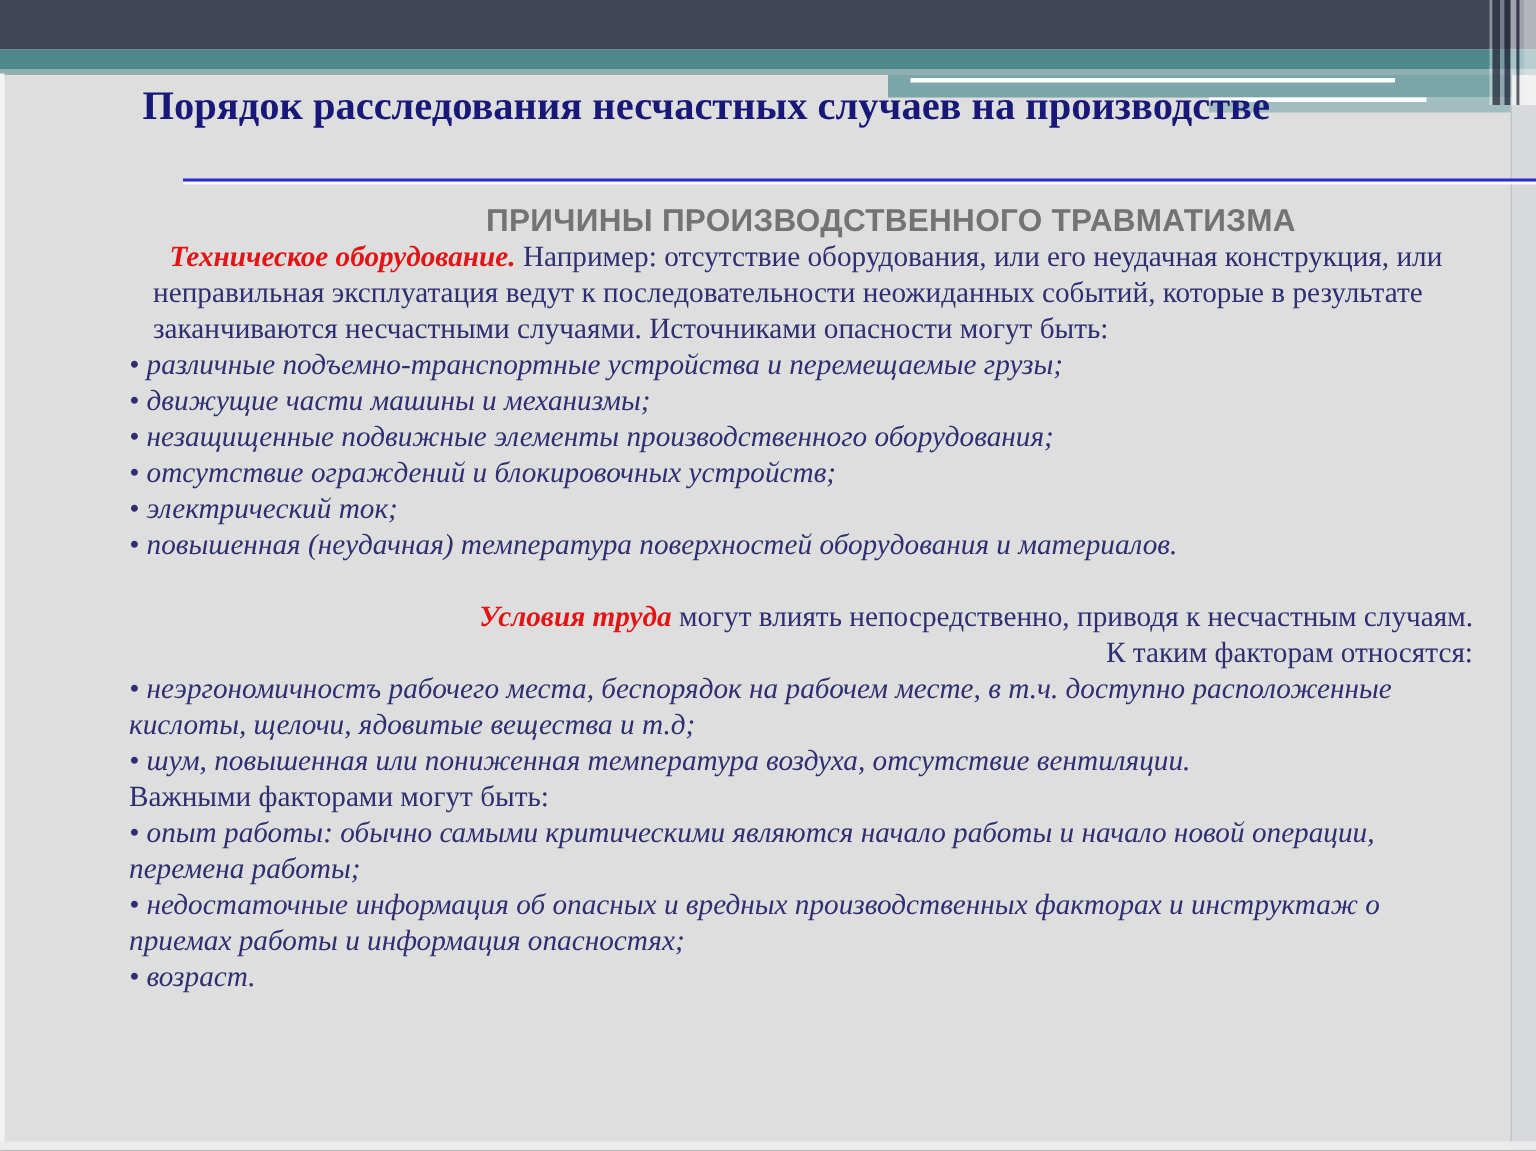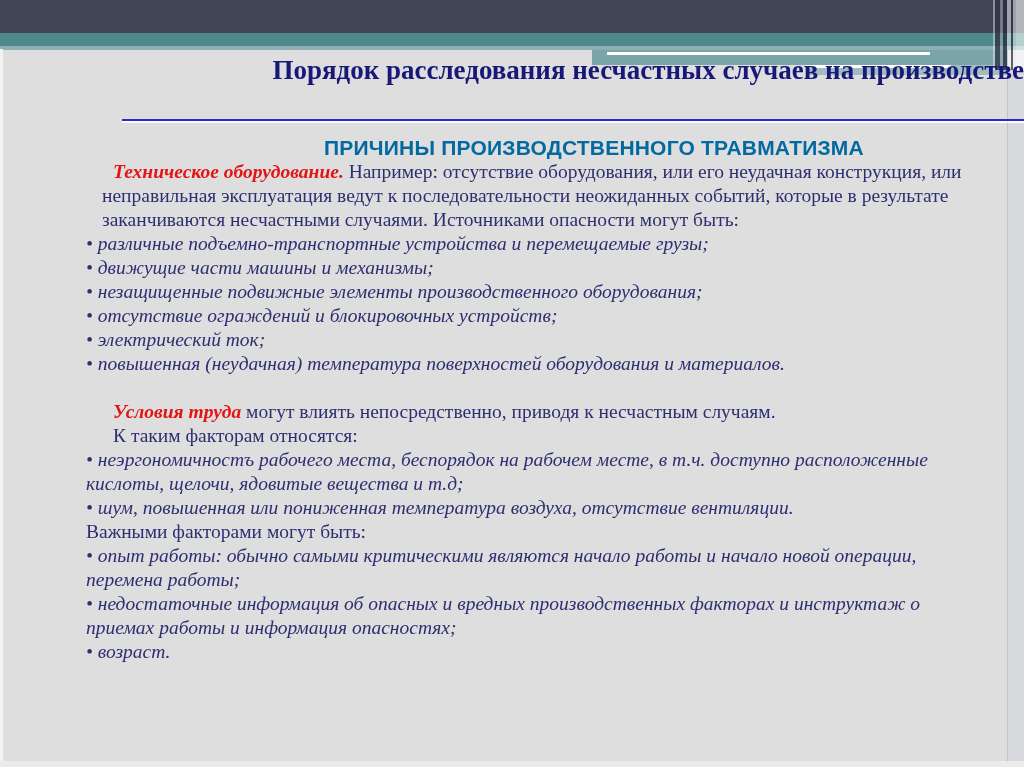--- a/index.html
+++ b/index.html
@@ -17,43 +17,43 @@
   .block-b   { position:absolute; left:806px; top:65px; width:202px; height:10px; background:#a2bdbf; }
   .wline-b   { position:absolute; left:0; top:0; width:145px; height:3px; background:#ffffff; }
   .st        { position:absolute; top:0; height:70px; }
   .right-band{ position:absolute; left:1007px; top:70px; width:17px; height:697px;
                background:#d8d9dc; border-left:1px solid #c2c4c9; }
   .edge-left { position:absolute; left:0; top:49px; width:3px; height:718px; background:#f3f3f3; }
   .bottom-strip { position:absolute; left:0; top:761px; width:1024px; height:6px; background:#ebebec; }
   
   .title {
     position:absolute; top:54px; left:0; width:1024px; box-sizing:border-box;
-    padding-left:95px; text-align:right;
+    padding-left:95px; text-align:left;
     font-weight:bold; font-size:27px; line-height:32px; color:#181879;
   }
   .rule {
     position:absolute; left:122px; top:119px; width:902px; height:2px;
     background:#2a2ad0; box-shadow:0 2px 0 rgba(255,255,255,0.85);
   }
   
   .content {
     position:absolute; left:86px; top:136px; width:896px;
     font-size:19.5px; line-height:24px; color:#2e2e72;
   }
   .subtitle {
     text-align:center; padding-left:120px; margin:0;
     font-family:"Liberation Sans", sans-serif;
     font-weight:bold; font-size:21px; line-height:24px;
-    color:#0369a1; letter-spacing:0.2px;
+    color:#737373; letter-spacing:0.2px;
   }
   .para, .plain, .bullet { margin:0; }
   .lead   { color:#e31414; font-weight:bold; font-style:italic;margin-top:16px; }
   .bullet { font-style:italic; }
   .p1     { padding-left:16px; text-indent:11px; }
-  .indent { padding-left:27px; }
+  .indent { padding-left:27px;text-align:right; }
   .gap    { margin-top:24px; }
 </style>
 </head>
 <body>
 
 <div class="slide">
 
   <div class="bar-dark"></div>
   <div class="bar-teal"></div>
   <div class="bar-teal2"></div>

